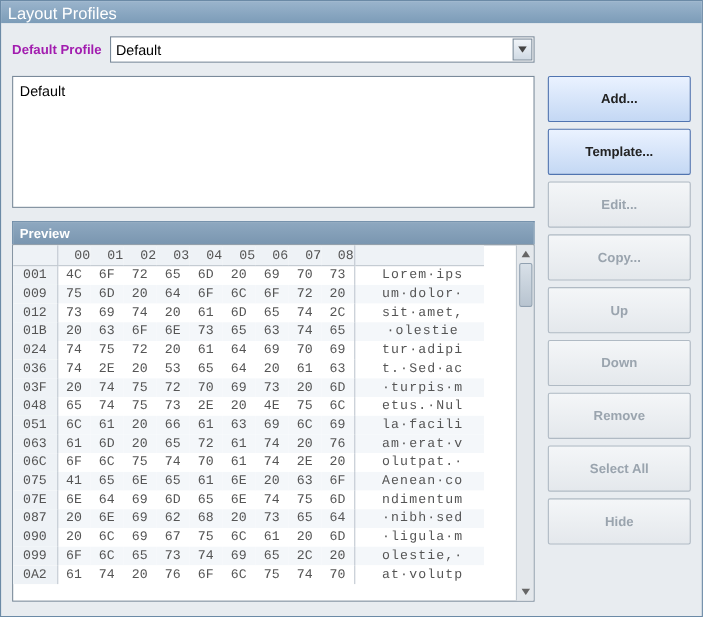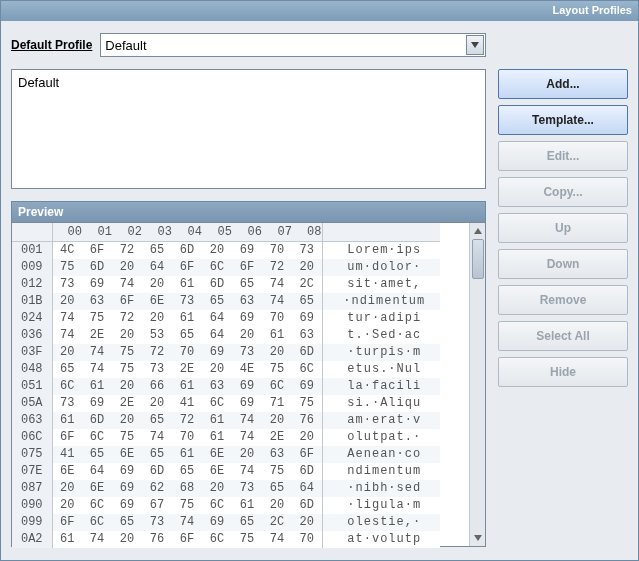--- a/index.html
+++ b/index.html
@@ -13,48 +13,46 @@
   }
   .window {
     width: 639px;
     height: 561px;
     border: 1px solid #6b8aa6;
     background: #e8ecf0;
   }
   .titlebar {
     background: linear-gradient(#9ab4cc, #7c9cb8);
     color: #fff;
-    font-weight: bold;
-    font-size: 11px;
+    font-weight: normal;
+    font-size: 15px;
     padding: 3px 6px;
     height: 20px;
-    text-align: right;
   }
   .content {
     padding: 10px;
     display: flex;
     gap: 12px;
   }
   .leftcol {
     flex: 1;
     display: flex;
     flex-direction: column;
   }
   .profilerow {
     display: flex;
     align-items: center;
     gap: 8px;
     margin-bottom: 10px;
     height: 28px;
   }
   .profilerow label {
     font-weight: bold;
-    color: #000000;
+    color: #a21caf;
     font-size: 12px;
-    text-decoration: underline;
   }
   .dropdown {
     flex: 1;
     height: 24px;
     border: 1px solid #7a8a9a;
     background: #fff;
     display: flex;
     align-items: center;
     padding: 0 4px;
     position: relative;
@@ -177,21 +175,21 @@
   .row-odd { background: #f4f7fa; }
 
   .rightcol {
     width: 130px;
     display: flex;
     flex-direction: column;
     gap: 6px;
     padding-top: 38px;
   }
   .btn {
-    height: 30px;
+    height: 42px;
     border: 1px solid #7a8a9a;
     background: linear-gradient(#fafcff, #dae4f0);
     font-size: 12px;
     font-weight: bold;
     color: #333;
     border-radius: 2px;
     cursor: pointer;
   }
   .btn.primary {
     border-color: #5074b0;
@@ -293,21 +291,21 @@
                 <td class="offset-col">01B</td>
                 <td class="hex-col">20</td>
                 <td class="hex-col">63</td>
                 <td class="hex-col">6F</td>
                 <td class="hex-col">6E</td>
                 <td class="hex-col">73</td>
                 <td class="hex-col">65</td>
                 <td class="hex-col">63</td>
                 <td class="hex-col">74</td>
                 <td class="hex-col">65</td>
-                <td class="ascii-col">·ndimentum</td>
+                <td class="ascii-col">·olestie</td>
               </tr>
               <tr class="row-even">
                 <td class="offset-col">024</td>
                 <td class="hex-col">74</td>
                 <td class="hex-col">75</td>
                 <td class="hex-col">72</td>
                 <td class="hex-col">20</td>
                 <td class="hex-col">61</td>
                 <td class="hex-col">64</td>
                 <td class="hex-col">69</td>
@@ -359,33 +357,20 @@
                 <td class="hex-col">6C</td>
                 <td class="hex-col">61</td>
                 <td class="hex-col">20</td>
                 <td class="hex-col">66</td>
                 <td class="hex-col">61</td>
                 <td class="hex-col">63</td>
                 <td class="hex-col">69</td>
                 <td class="hex-col">6C</td>
                 <td class="hex-col">69</td>
                 <td class="ascii-col">la·facili</td>
-              </tr>
-              <tr class="row-even">
-                <td class="offset-col">05A</td>
-                <td class="hex-col">73</td>
-                <td class="hex-col">69</td>
-                <td class="hex-col">2E</td>
-                <td class="hex-col">20</td>
-                <td class="hex-col">41</td>
-                <td class="hex-col">6C</td>
-                <td class="hex-col">69</td>
-                <td class="hex-col">71</td>
-                <td class="hex-col">75</td>
-                <td class="ascii-col">si.·Aliqu</td>
               </tr>
               <tr class="row-odd">
                 <td class="offset-col">063</td>
                 <td class="hex-col">61</td>
                 <td class="hex-col">6D</td>
                 <td class="hex-col">20</td>
                 <td class="hex-col">65</td>
                 <td class="hex-col">72</td>
                 <td class="hex-col">61</td>
                 <td class="hex-col">74</td>

